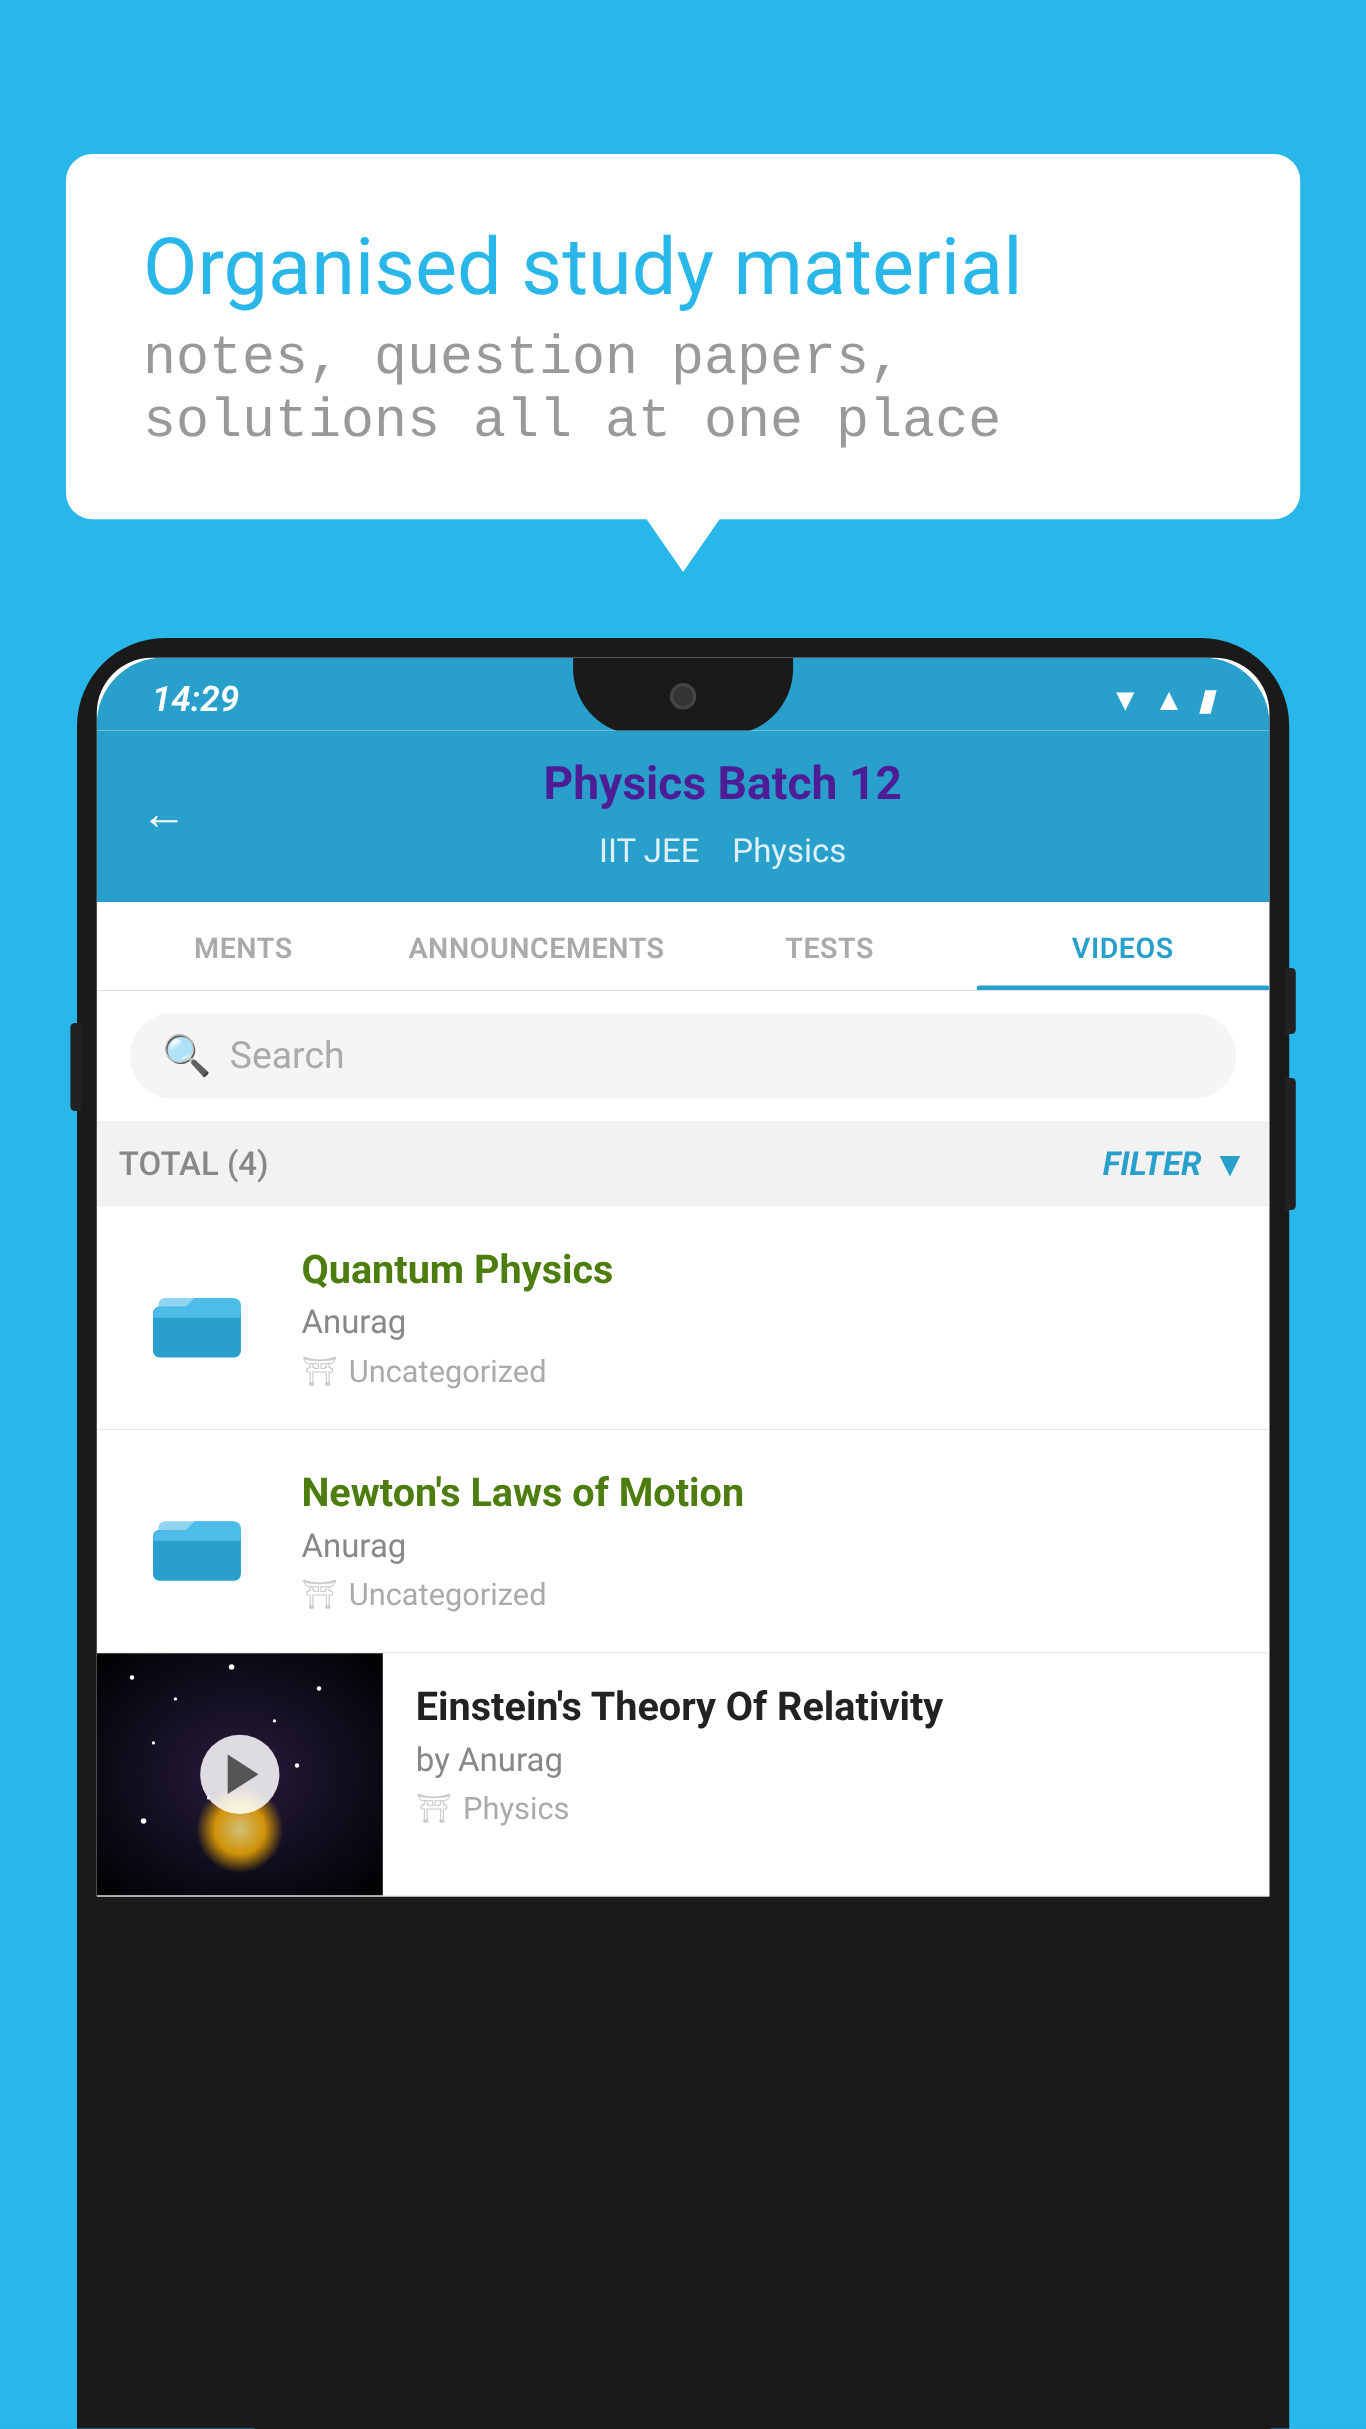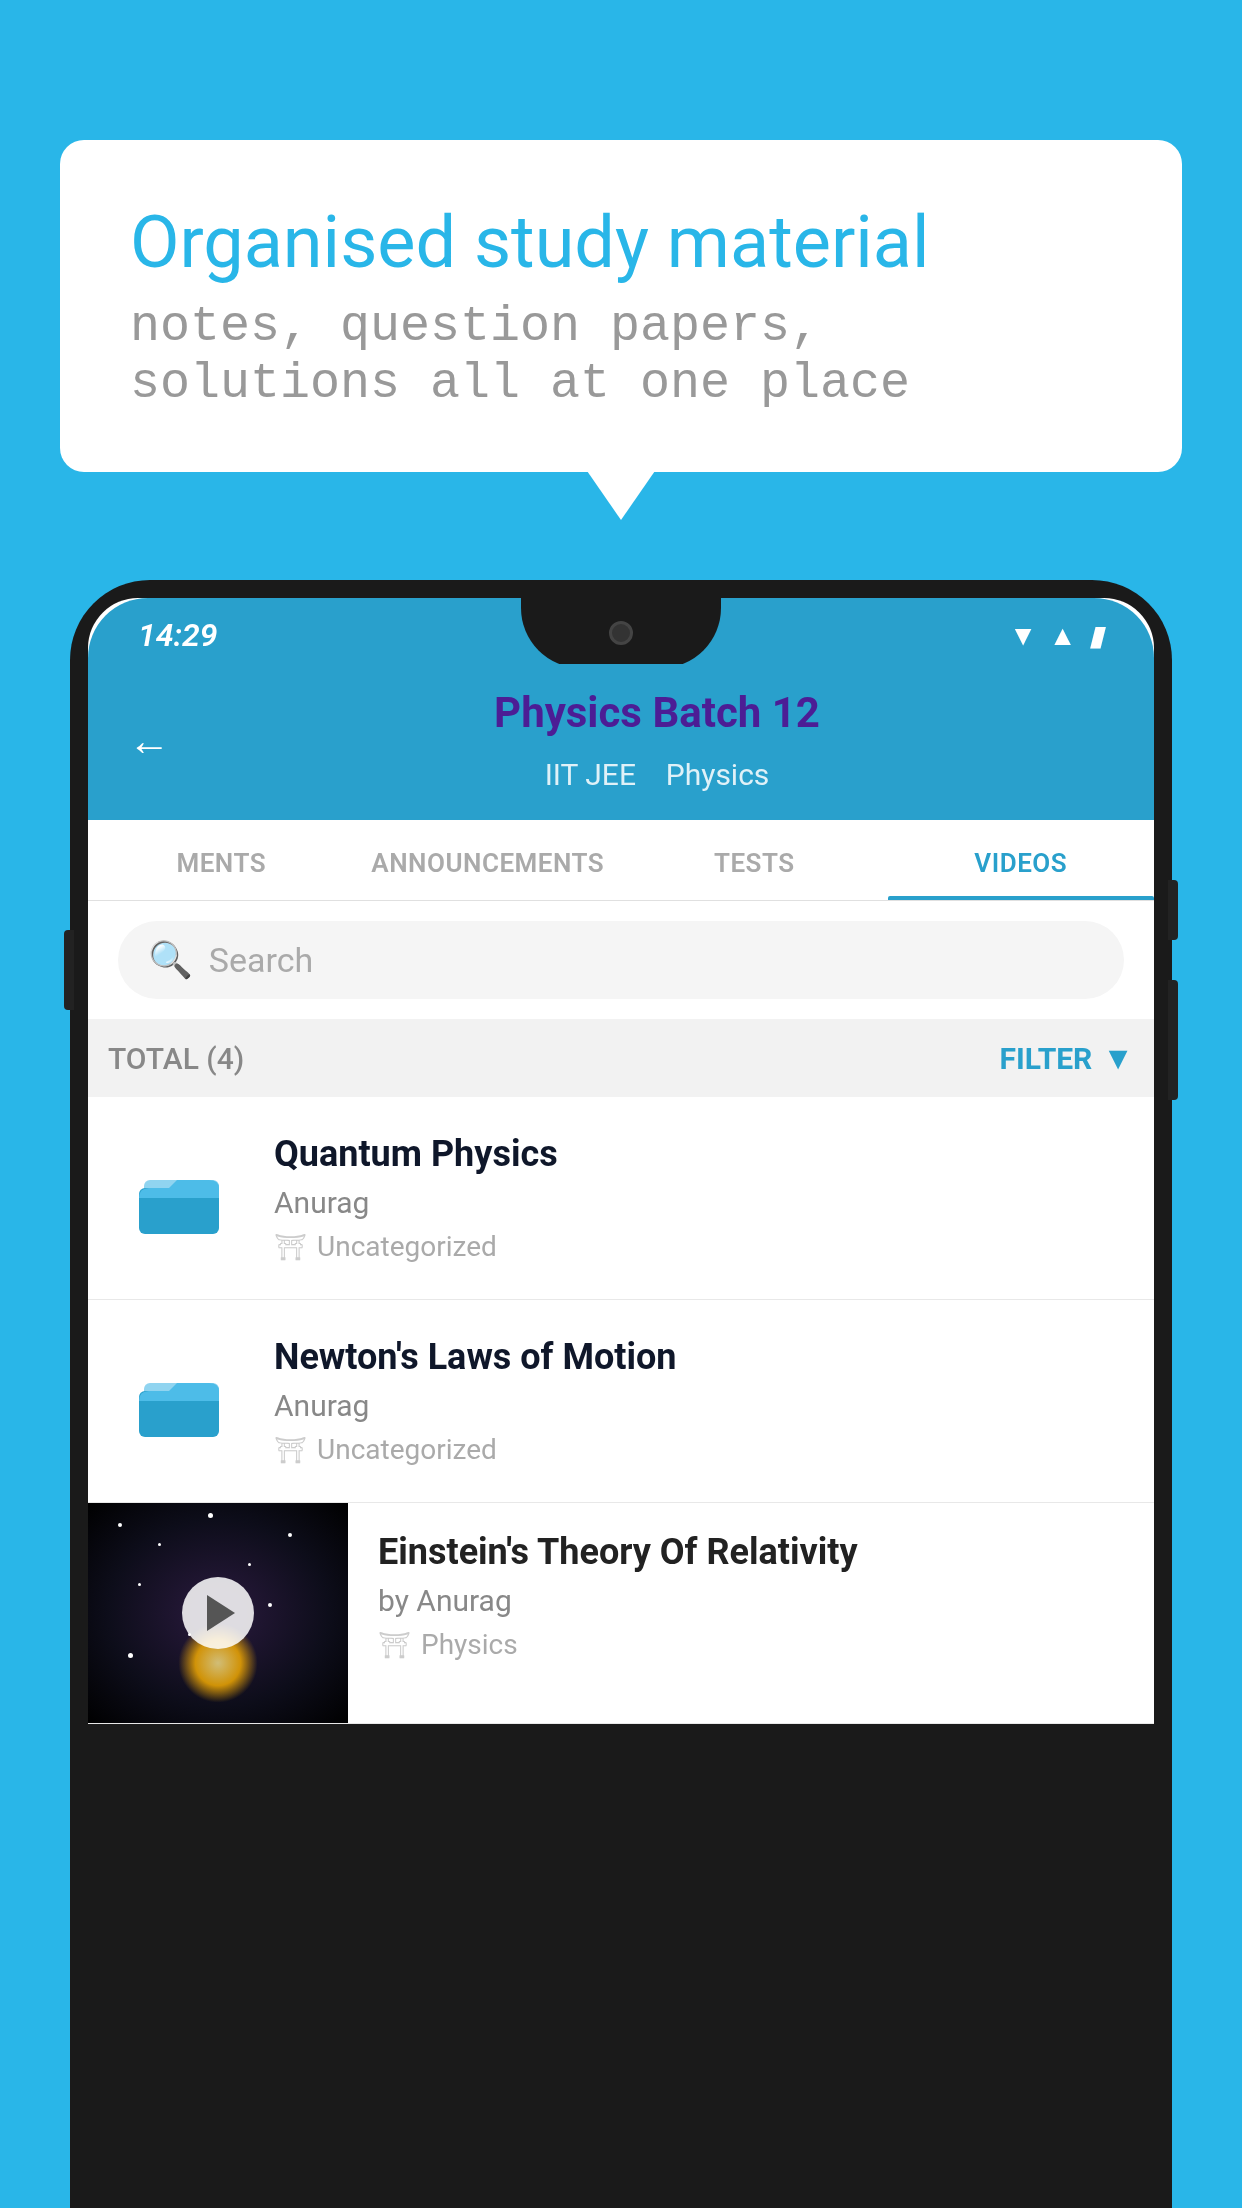--- a/index.html
+++ b/index.html
@@ -239,20 +239,21 @@
       font-weight: 500;
     }
 
     .filter-btn {
       color: #29a0cc;
       font-size: 30px;
       font-weight: 700;
       display: flex;
       align-items: center;
       gap: 10px;
+      font-style: italic;
     }
 
     .filter-funnel {
       color: #29a0cc;
       font-size: 32px;
     }
 
     
     .video-list {
       background: white;
@@ -281,21 +282,21 @@
       height: 90px;
     }
 
     .video-info {
       flex: 1;
     }
 
     .video-title {
       font-size: 36px;
       font-weight: 700;
-      color: #0f172a;
+      color: #4d7c0f;
       margin-bottom: 10px;
     }
 
     .video-author {
       font-size: 30px;
       color: #888;
       margin-bottom: 10px;
     }
 
     .video-tag {

